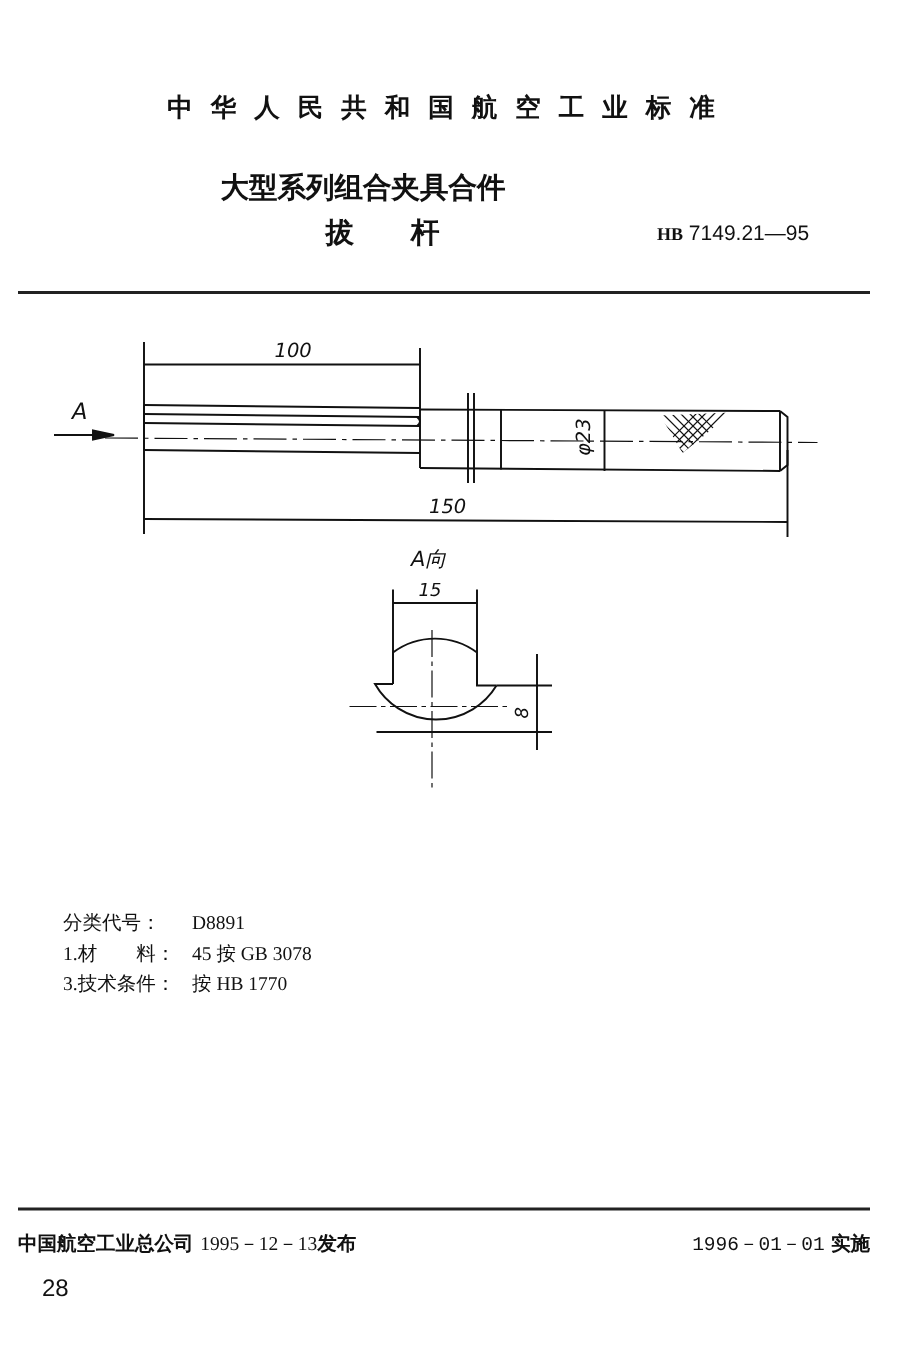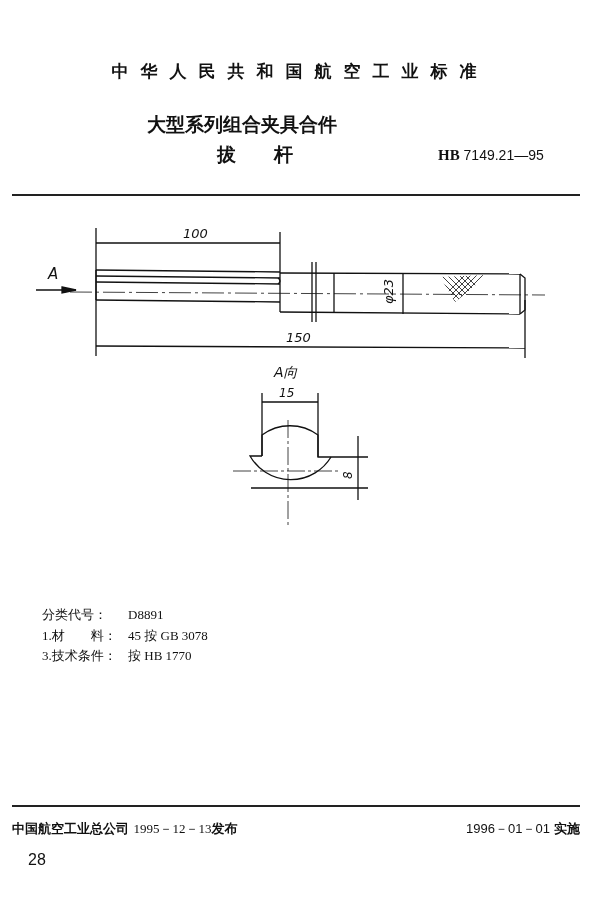--- a/index.html
+++ b/index.html
@@ -3,31 +3,31 @@
 <meta charset="utf-8">
 <style>
   html, body { margin: 0; padding: 0; background: #ffffff; }
   body { width: 600px; height: 897px; position: relative; overflow: hidden; color: #111; font-family: "DejaVu Sans", sans-serif; }
   .abs { position: absolute; }
   .std-title { top: 60px; left: 0; width: 588px; text-align: center; font-size: 17px; font-weight: bold; letter-spacing: 12px; padding-left: 12px; box-sizing: border-box; }
   .sub-title { top: 112px; left: 0; width: 484px; text-align: center; font-size: 19px; font-weight: bold; letter-spacing: 0px; }
   .part-name { top: 142px; left: 0; width: 510px; text-align: center; font-size: 19px; font-weight: bold; }
   .part-name span.gap { display: inline-block; width: 38px; }
   .std-code { top: 147px; left: 438px; font-size: 14px; font-family: "Liberation Sans Narrow", "Liberation Sans", sans-serif; }
-  .std-code b { font-family: "Liberation Serif", serif; font-weight: bold; font-size: 15px; }
+  .std-code b { font-family: "Liberation Serif", serif; font-weight: bold; font-size: 12px; }
   .rule-top { top: 194px; left: 12px; width: 568px; height: 2px; background: #222; }
   .rule-bottom { top: 805px; left: 12px; width: 568px; height: 2px; background: #222; }
   svg.drawing { position: absolute; left: 0; top: 200px; }
   .notes { top: 605px; left: 42px; font-family: "Liberation Serif", serif; font-size: 13px; line-height: 20.5px; }
   .notes .row { white-space: pre; }
   .notes .lbl { display: inline-block; width: 86px; }
   .footer-left { top: 820px; left: 12px; font-size: 13px; font-weight: bold; }
   .footer-left .date { font-weight: normal; font-family: Liberation Serif, serif; }
   .footer-right { top: 820px; right: 20px; font-size: 13px; }
-  .footer-right .date { font-family: Liberation Sans, sans-serif; }
+  .footer-right .date { font-family: Liberation Mono, monospace; }
   .footer-right .act { font-weight: bold; }
   .page-num { top: 851px; left: 28px; font-size: 16px; font-family: "Liberation Sans", sans-serif; }
 </style>
 </head>
 <body>
 
 <div class="abs std-title">中华人民共和国航空工业标准</div>
 <div class="abs sub-title">大型系列组合夹具合件</div>
 <div class="abs part-name">
   <span>拔</span><span class="gap"></span><span>杆</span>

